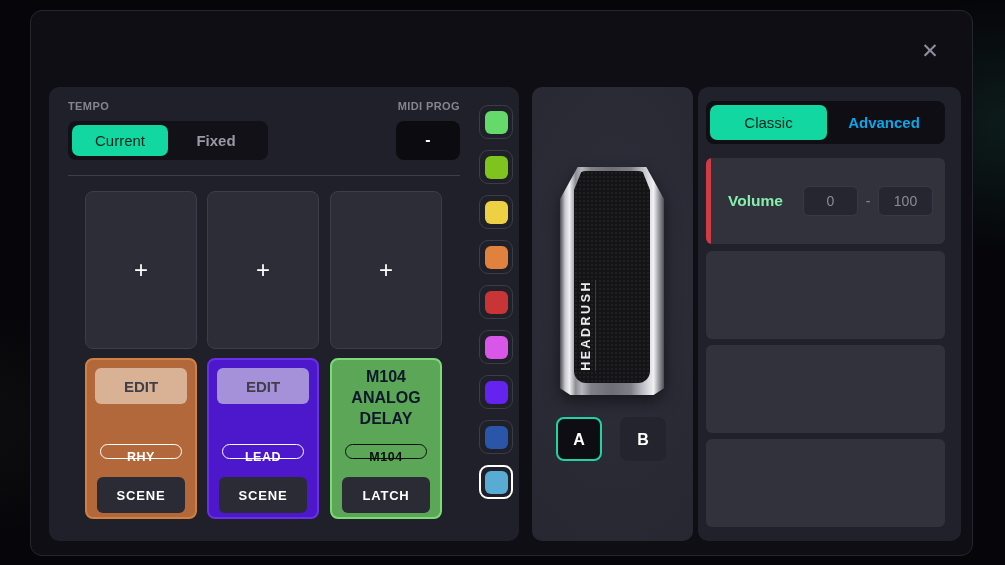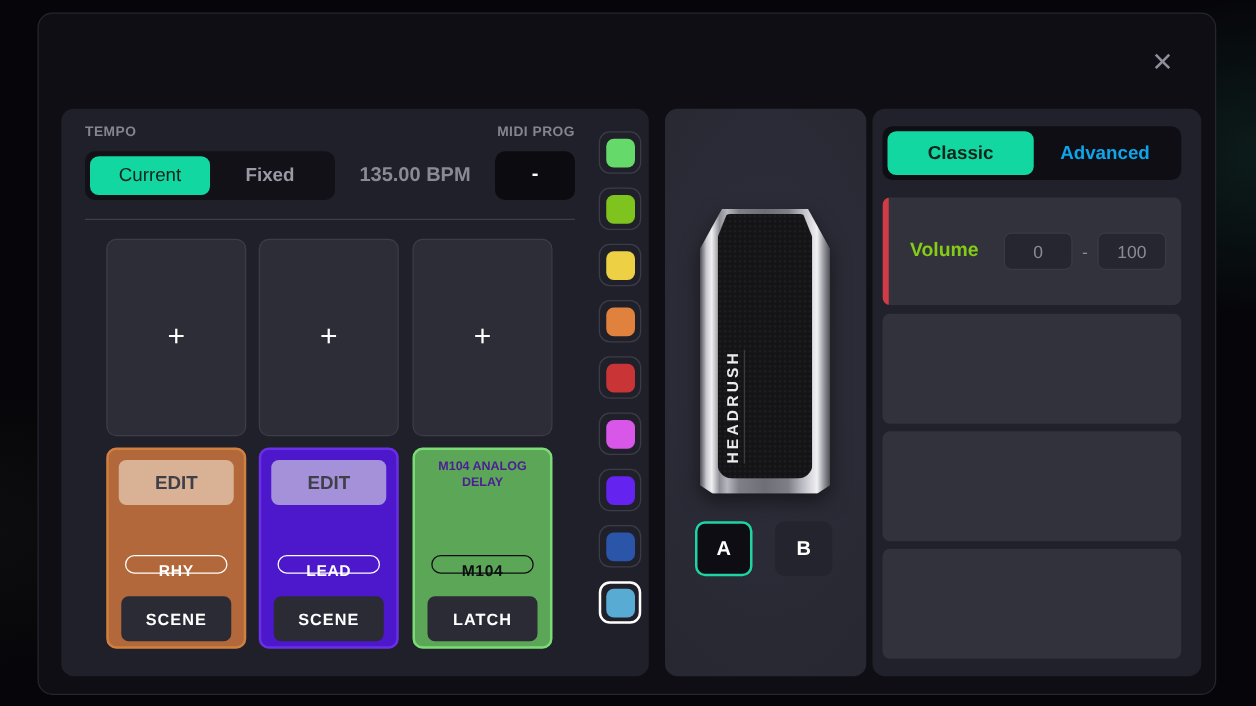--- a/index.html
+++ b/index.html
@@ -38,22 +38,22 @@
 
   .slot { position:absolute; top:104px; width:112px; height:158px; background:#2d2d38; border:1px solid #3d3d49;
     border-radius:8px; display:flex; align-items:center; justify-content:center; cursor:pointer; }
   .slot-plus { color:#fff; font-size:24px; font-weight:400; }
   .slot1 { left:36px; } .slot2 { left:158px; } .slot3 { left:281px; }
 
   .fs-block { position:absolute; top:271px; width:112px; height:161px; border:2px solid; border-radius:8px; cursor:pointer; }
   .fs1 { left:36px; } .fs2 { left:158px; } .fs3 { left:281px; }
   .fs-edit { position:absolute; left:8px; right:8px; top:8px; height:36px; border:none; border-radius:6px;
     font-family:inherit; font-size:15px; font-weight:700; color:#3f3f47; cursor:pointer; }
-  .fs-title { position:absolute; left:4px; right:4px; top:7px; text-align:center; font-size:10px; font-weight:700;
-    color:#4c1d95; line-height:1.3; }
+  .fs-title { position:absolute; left:4px; right:4px; top:7px; text-align:center; font-size:16px; font-weight:700;
+    color:#0f172a; line-height:1.3; }
   .fs-pill { position:absolute; left:13px; right:13px; top:84px; height:15px; border:1.5px solid #fff; border-radius:14px;
     color:#fff; font-size:12.5px; font-weight:700; text-align:center; line-height:24px; letter-spacing:.5px; }
   .fs-pill.dark { border-color:#0e0e12; color:#0e0e12; }
   .fs-mode { position:absolute; left:10px; right:10px; top:117px; height:36px; background:#2b2b35; border:none;
     border-radius:6px; font-family:inherit; color:#fff; font-size:13px; font-weight:700; letter-spacing:.8px; cursor:pointer; }
 
   .palette { position:absolute; left:430px; top:18px; width:34px; display:flex; flex-direction:column; gap:11px; }
   .swatch-cell { width:34px; height:34px; border:1px solid #3c3c47; border-radius:9px; display:flex;
     align-items:center; justify-content:center; cursor:pointer; }
   .swatch-cell.selected { border:2px solid #fff; }
@@ -75,49 +75,48 @@
     padding-left:2px; }
   .pos-btn { position:absolute; top:330px; width:46px; height:44px; border-radius:8px; color:#fff; font-size:16px;
     font-weight:700; text-align:center; line-height:42px; cursor:pointer; }
   .pos-a { left:24px; background:#0d0d13; border:2px solid #1fd4a2; }
   .pos-b { left:88px; background:#24242e; border:2px solid transparent; }
 
   
   .right-panel { position:absolute; left:667px; top:76px; width:263px; height:454px; background:#21212b; border-radius:10px; }
   .tabbar { position:absolute; left:8px; top:14px; width:239px; height:43px; background:#0e0e14; border-radius:8px; }
   .tab-classic { position:absolute; left:4px; top:4px; width:117px; height:35px; background:#12d7a0; border-radius:7px;
-    color:#10241d; font-size:15px; font-weight:700; text-align:center; line-height:35px; cursor:pointer; }
+    color:#10241d; font-size:15px; font-weight:400; text-align:center; line-height:35px; cursor:pointer; }
   .tab-advanced { position:absolute; left:121px; right:4px; top:4px; height:35px; color:#0ea5e9; font-size:15px;
     font-weight:700; text-align:center; line-height:35px; cursor:pointer; }
   .param-card { position:absolute; left:8px; width:239px; background:#32323d; border-radius:6px; overflow:hidden; }
   .card-volume { top:71px; height:86px; }
   .card-e1 { top:164px; height:88px; } .card-e2 { top:258px; height:88px; } .card-e3 { top:352px; height:88px; }
   .param-accent { position:absolute; left:0; top:0; bottom:0; width:5px; }
-  .param-label { position:absolute; left:22px; top:0; height:86px; line-height:86px; color:#84cc16; font-size:15.5px; font-weight:700; }
+  .param-label { position:absolute; left:22px; top:0; height:86px; line-height:86px; color:#86efac; font-size:15.5px; font-weight:700; }
   .range-input { position:absolute; top:28px; width:55px; height:30px; background:#262630; border:1px solid #3a3a46;
     border-radius:6px; color:#8b8b97; font-family:inherit; font-size:14px; text-align:center; }
   .range-min { left:97px; } .range-max { left:172px; }
   .range-sep { position:absolute; left:155px; top:28px; width:14px; height:30px; line-height:30px; text-align:center;
     color:#8b8b97; font-size:14px; }
 </style>
 </head>
 <body>
 
 <div class="dialog">
   <div class="dlg-close">✕</div>
 
   <div class="left-panel">
     <div class="sec-label tempo-label">TEMPO</div>
     <div class="sec-label midiprog-label">MIDI PROG</div>
 
     <div class="mode-toggle">
       <div class="mode-current">Current</div>
       <div class="mode-fixed">Fixed</div>
     </div>
-    <div class="bpm-value">135.00 BPM</div>
     <div class="midi-btn">-</div>
     <div class="divider"></div>
 
     <div class="slot slot1">
       <span class="slot-plus">+</span>
     </div>
     <div class="slot slot2">
       <span class="slot-plus">+</span>
     </div>
     <div class="slot slot3">

